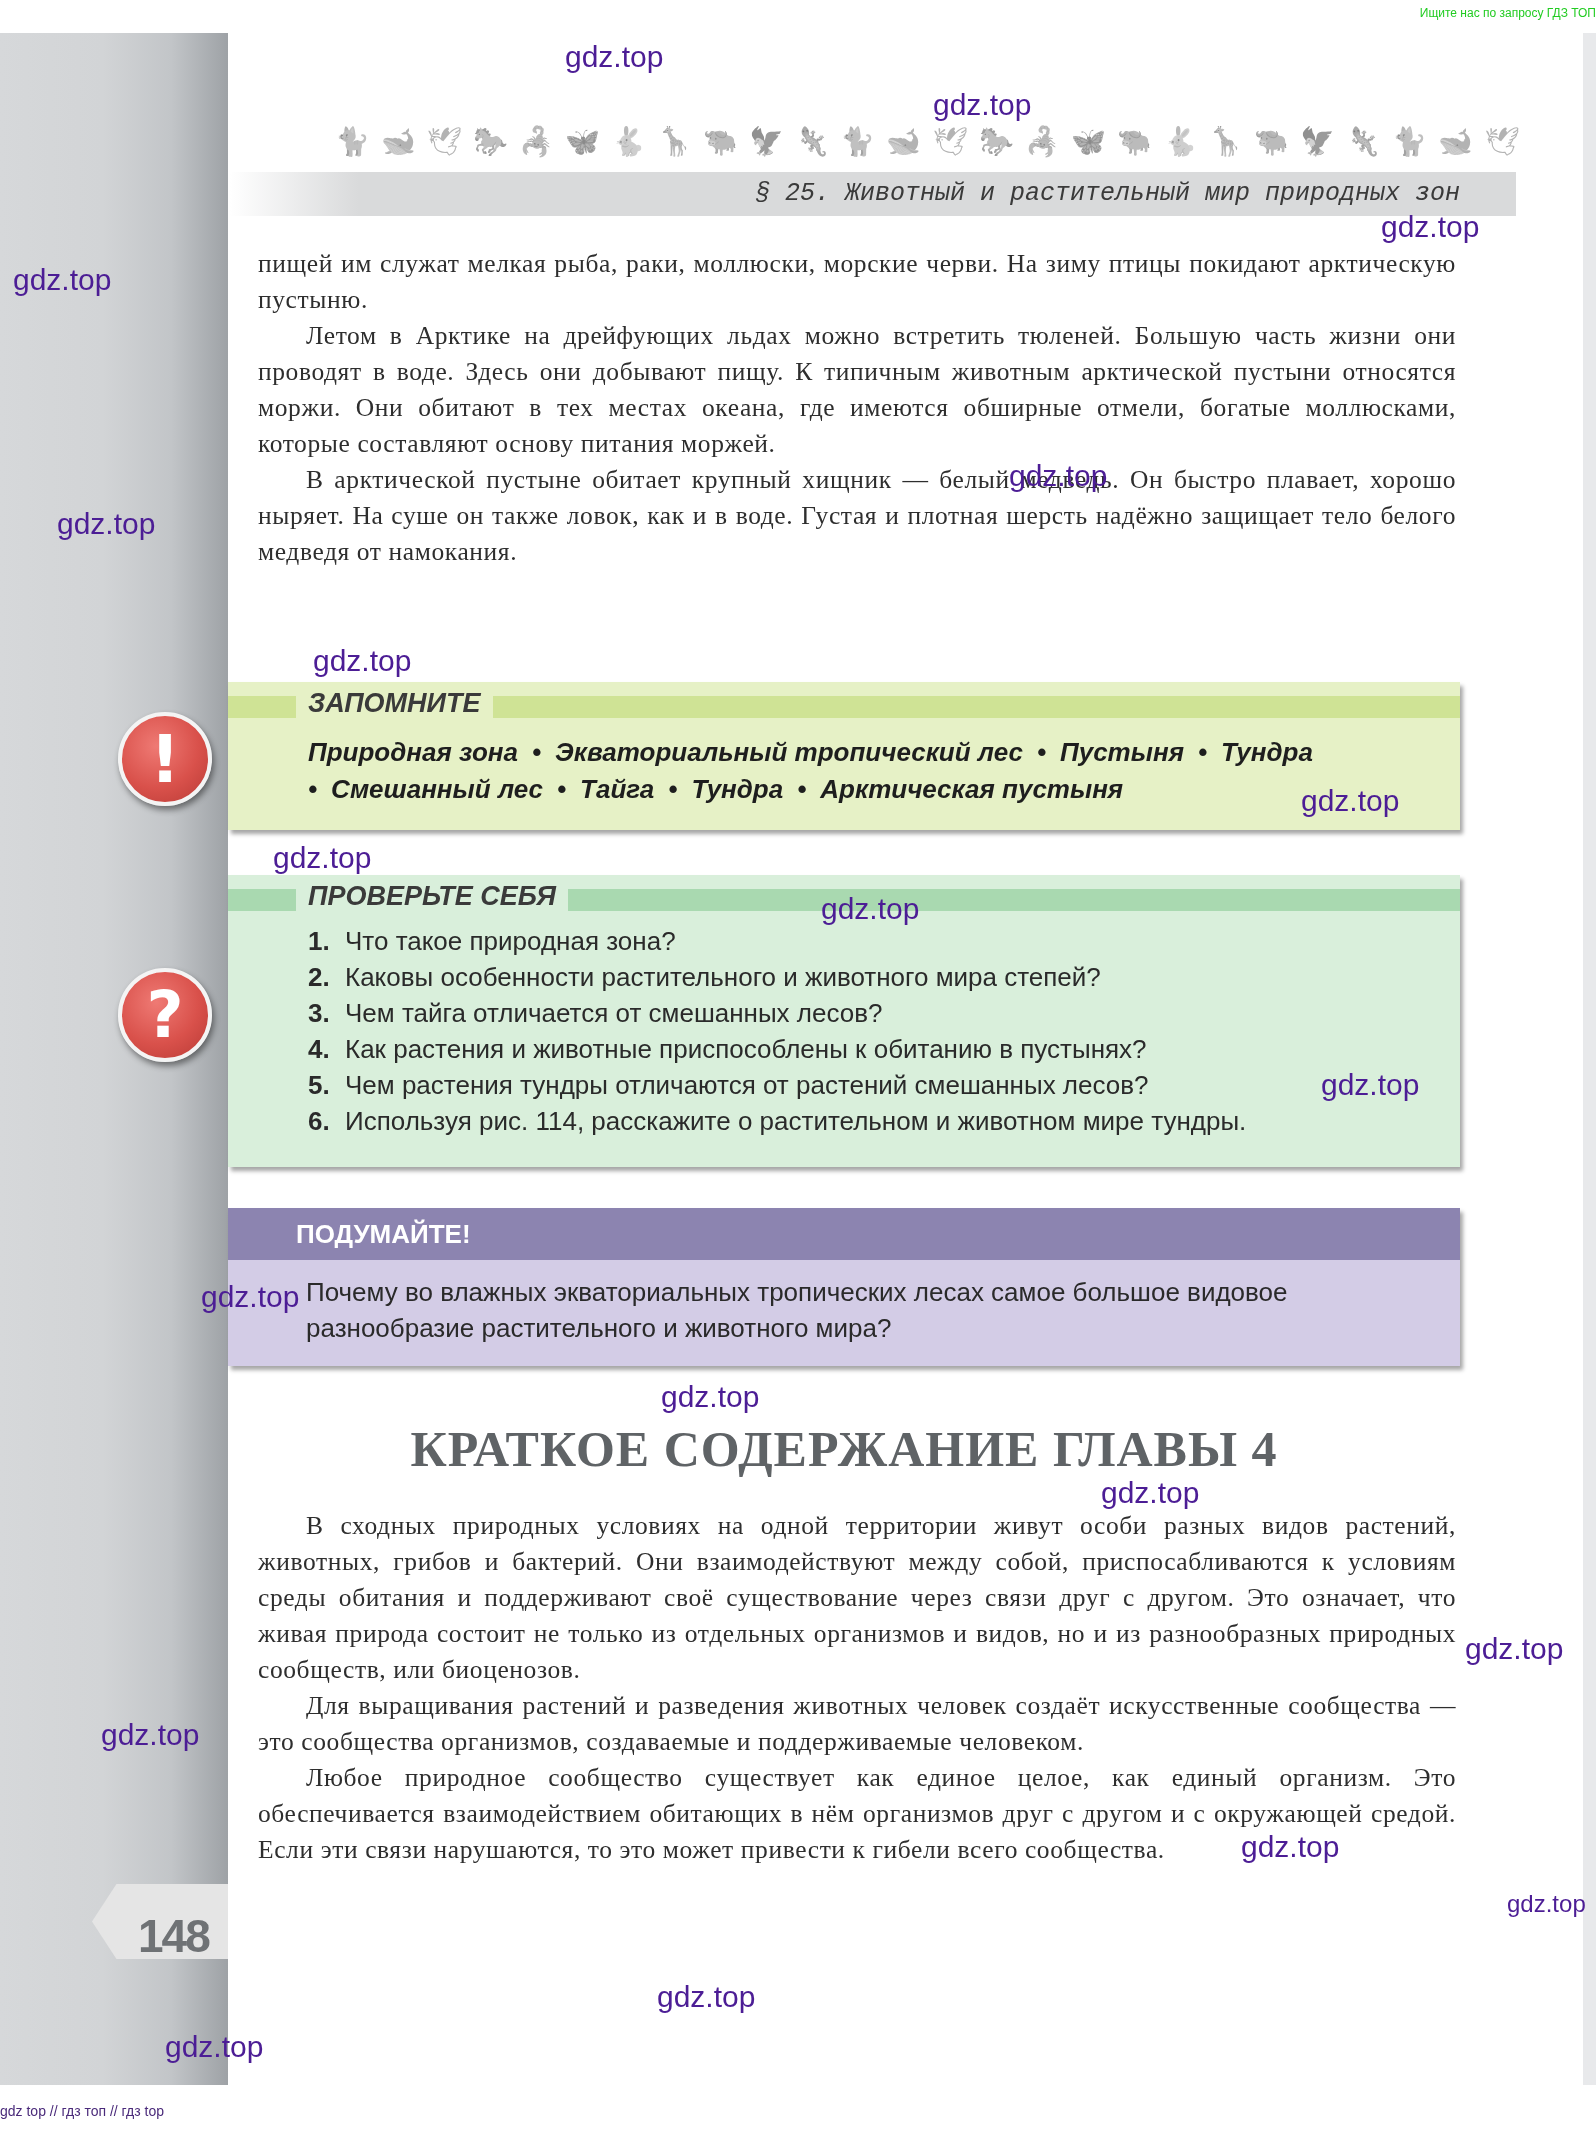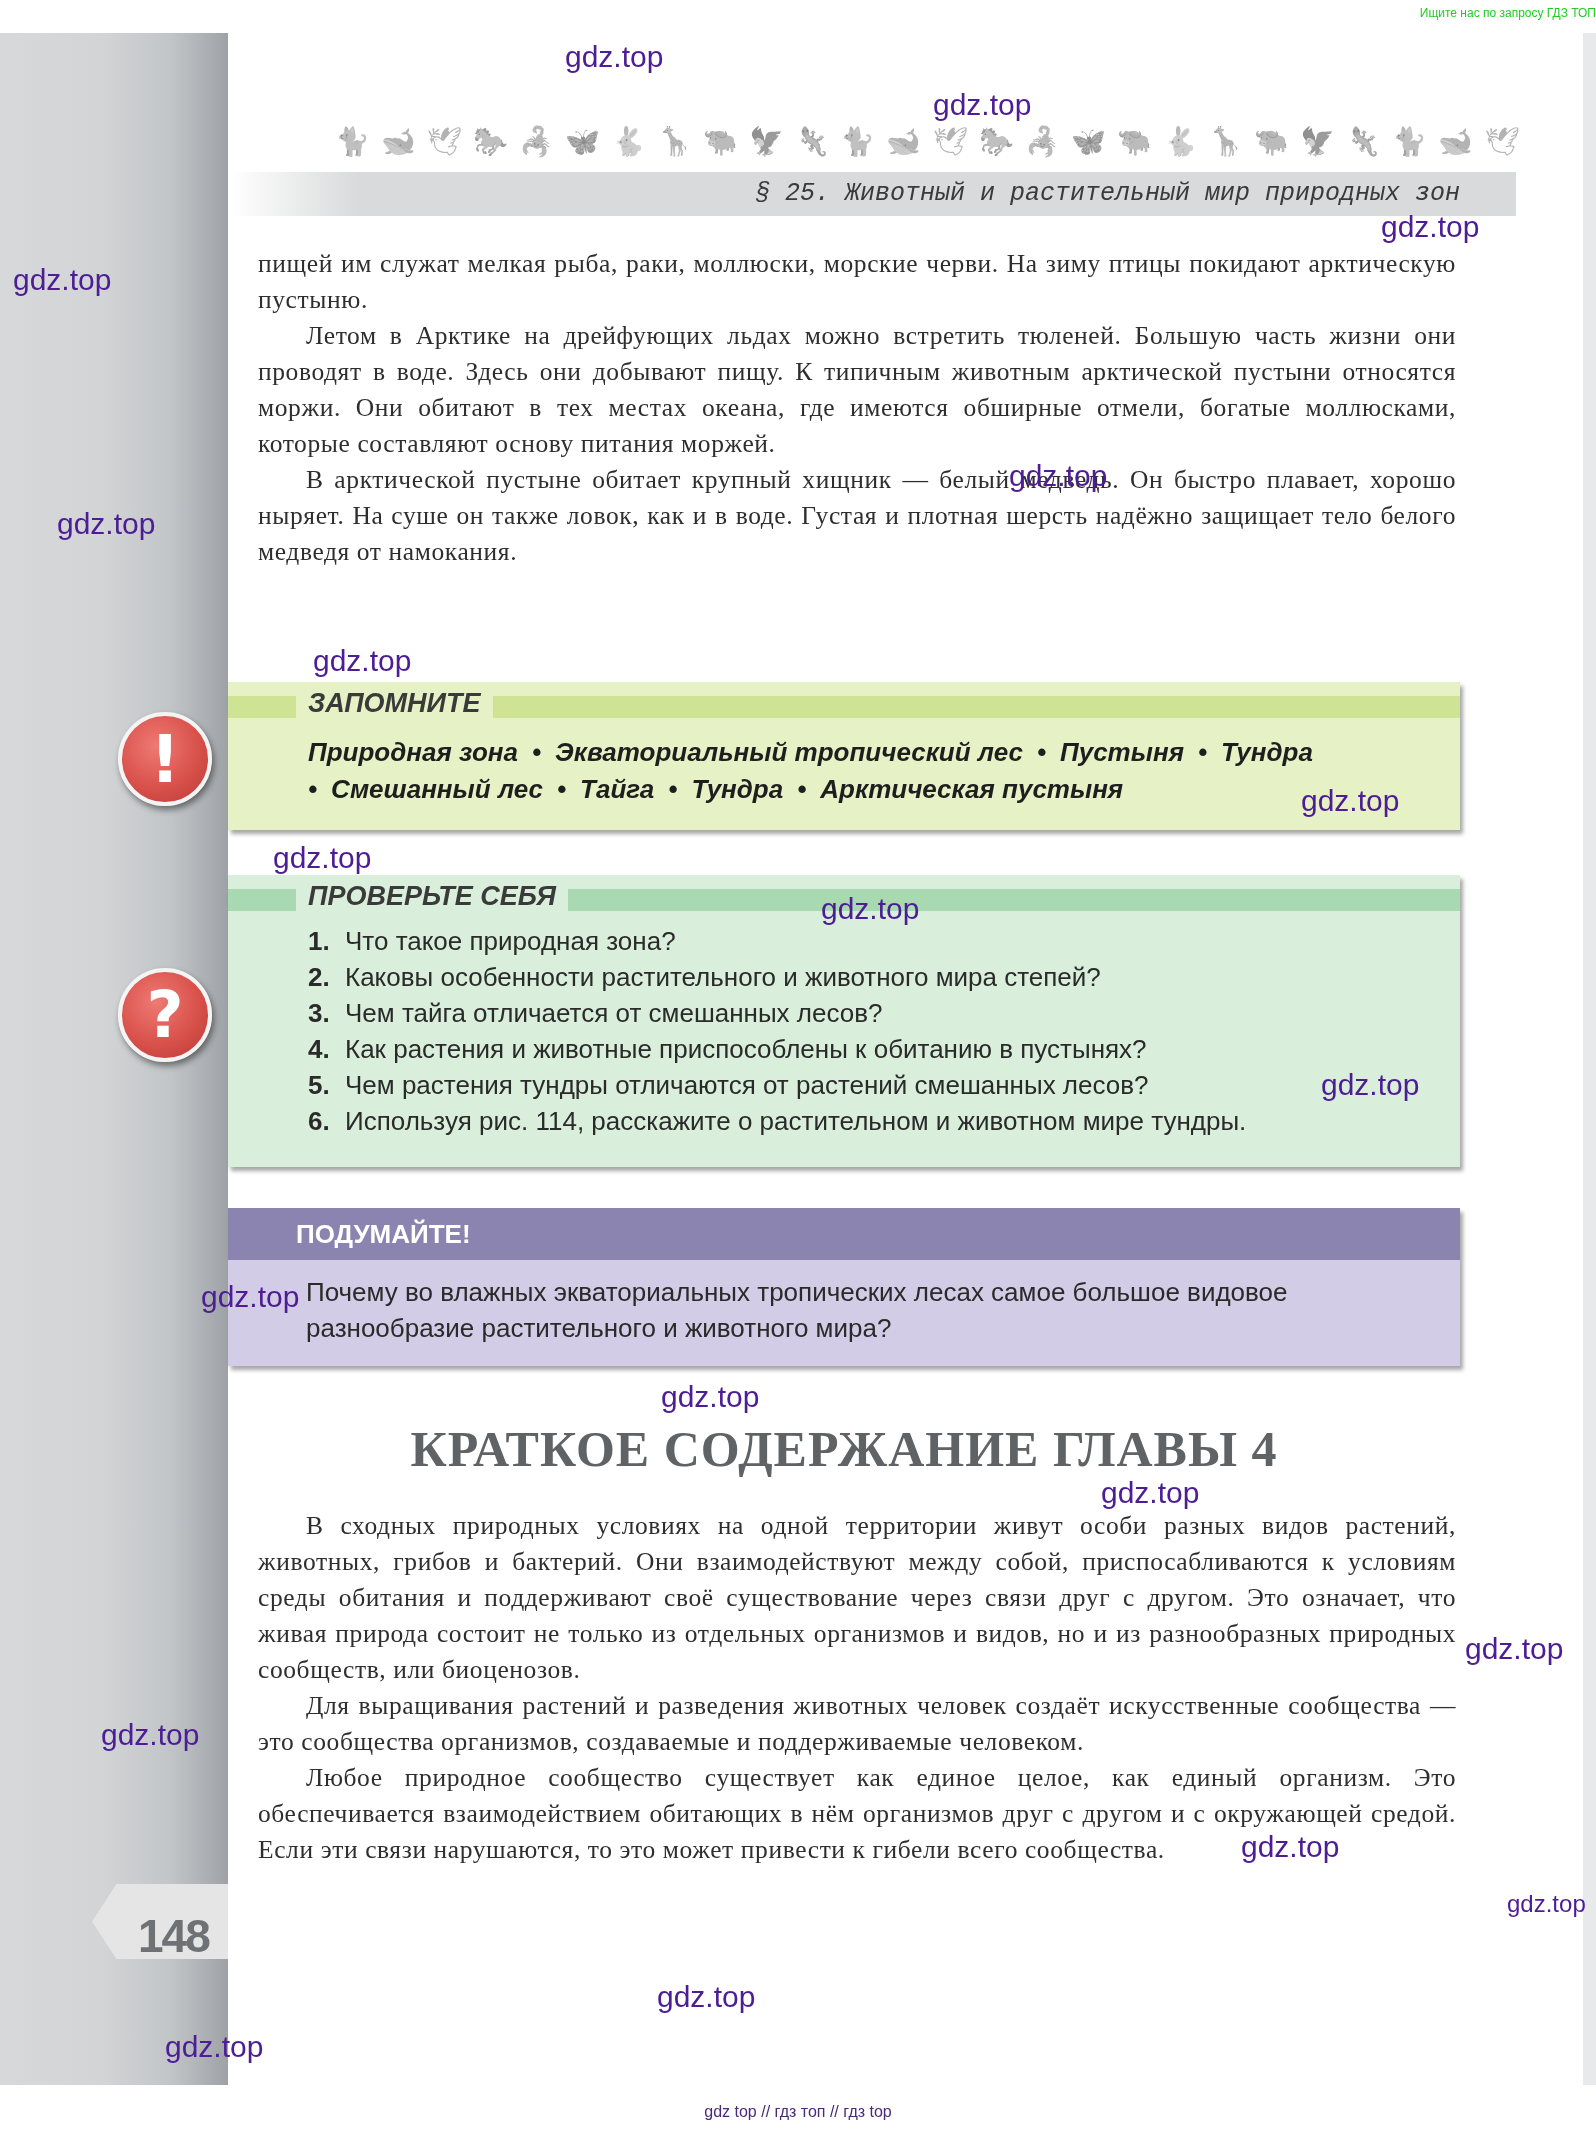--- a/index.html
+++ b/index.html
@@ -2,22 +2,22 @@
 <html><head>
 <meta charset="utf-8">
 <style>
   html, body { margin:0; padding:0; }
   body { width:1596px; height:2130px; position:relative; background:#ffffff; overflow:hidden;
          font-family:"Liberation Serif", serif; color:#2b2b2b; }
   .abs { position:absolute; }
 
   .top-note { left:0; width:1596px; top:6px; text-align:right; font-family:"Liberation Sans", sans-serif;
               font-size:12px; color:#22cc22; }
-  .footer-note { left:0; width:1596px; top:2103px; text-align:center; font-family:"Liberation Sans", sans-serif;
-              font-size:16px; color:#4a2a7a; }
+  .footer-note { left:0; width:1596px; top:2103px; font-family:"Liberation Sans", sans-serif;
+              font-size:14px; color:#4a2a7a; }
 
   .sidebar { left:0; top:33px; width:228px; height:2052px;
              background:linear-gradient(to right,#d6d8da 0%,#d2d4d6 45%,#c2c5c8 75%,#9ea2a6 100%); }
   .right-strip { left:1583px; top:33px; width:13px; height:2052px; background:#e8e9eb; }
 
   .animals { left:335px; top:124px; width:1185px; height:34px; display:flex; justify-content:space-between; align-items:center;
              color:#9a9a9a; font-size:28px; font-family:"DejaVu Sans", sans-serif; letter-spacing:0; }
 
   .header-band { left:230px; top:172px; width:1286px; height:44px;
                  background:linear-gradient(to right,#ffffff 0%,#d9dadb 10%,#d9dadb 100%); }

